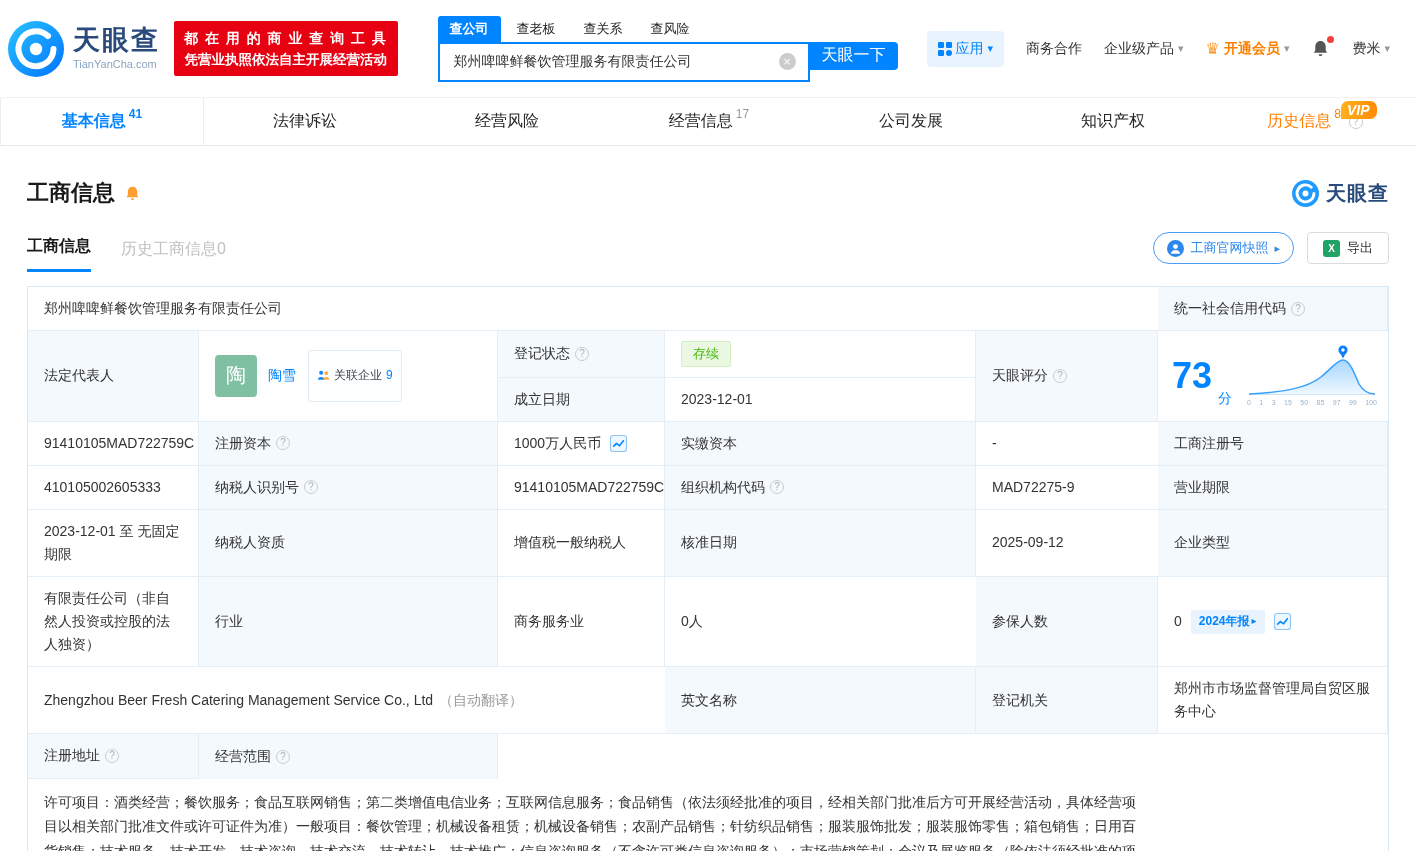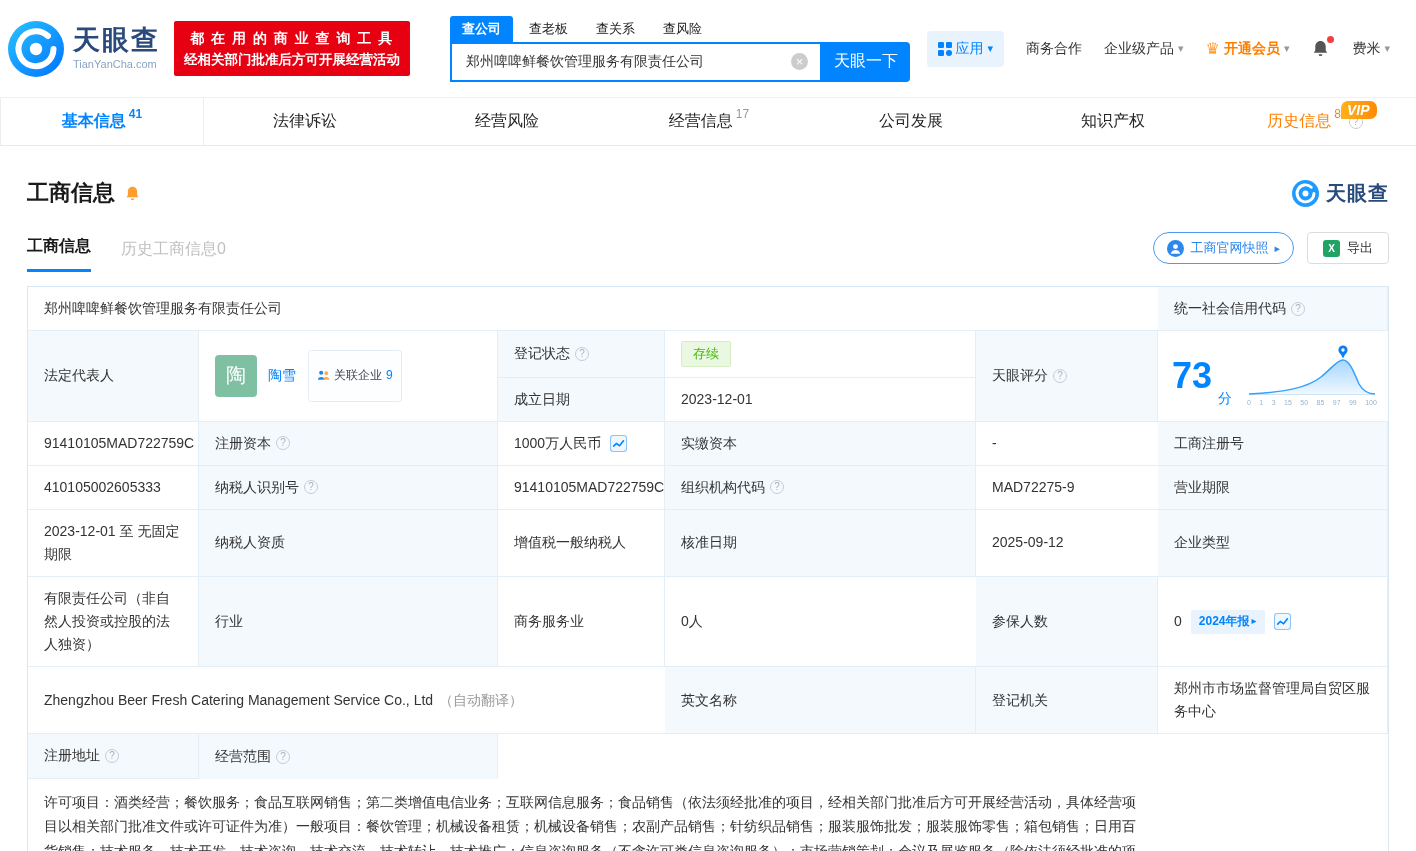--- a/index.html
+++ b/index.html
@@ -17,21 +17,21 @@
   .banner-l1 { font-size:14px; font-weight:bold; letter-spacing:1.5px; line-height:1.6; white-space:nowrap; }
   .banner-l2 { font-size:13.5px; font-weight:bold; line-height:1.5; white-space:nowrap; }
   .search { margin-left:40px; flex:none; }
   .search-tabs { display:flex; align-items:flex-end; gap:4px; }
   .search-tab { font-size:13px; padding:4px 12px; cursor:pointer; color:#222; white-space:nowrap; }
   .search-tab.active { background:#0084ff; color:#fff; border-radius:3px 3px 0 0; font-weight:bold; }
   .search-row { display:flex; }
   .search-input-wrap { width:372px; height:40px; border:2px solid #0084ff; display:flex; align-items:center; padding:0 12px; background:#fff; }
   .search-input { border:none; outline:none; flex:1; font-size:14px; color:#333; font-family:inherit; background:transparent; }
   .clear { width:17px; height:17px; border-radius:50%; background:#ccc; color:#fff; display:flex; align-items:center; justify-content:center; font-size:13px; line-height:1; cursor:pointer; flex:none; }
-  .search-btn { width:88px; height:40px; border:none; background:#0084ff; color:#fff; font-size:16px; border-radius:0 4px 4px 0; cursor:pointer; font-family:inherit; }
+  .search-btn { width:88px; height:28px; border:none; background:#0084ff; color:#fff; font-size:16px; border-radius:0 4px 4px 0; cursor:pointer; font-family:inherit; }
   .header-right { margin-left:auto; display:flex; align-items:center; gap:22px; font-size:14px; color:#333; white-space:nowrap; }
   .apps-btn { display:flex; align-items:center; gap:4px; background:#e8f3fe; color:#0084ff; padding:9px 11px; border-radius:4px; cursor:pointer; }
   .caret { font-size:11px; color:#999; }
   .caret.blue { color:#0084ff; }
   .hr-link { cursor:pointer; display:flex; align-items:center; gap:4px; color:#333; text-decoration:none; }
   .vip-link { color:#ff8000; font-weight:bold; }
   .crown { font-size:16px; color:#ff9a2e; font-weight:normal; }
   .bell-wrap { position:relative; cursor:pointer; display:flex; }
   .bell-wrap svg { width:19px; height:19px; }
   .dot { position:absolute; top:-3px; right:-4px; width:7px; height:7px; border-radius:50%; background:#f53f3f; }
@@ -118,21 +118,21 @@
         <circle cx="28" cy="28" r="6.2" fill="#fff"></circle>
       </svg>
       <div class="logo-text">
         <div class="logo-cn">天眼查</div>
         <div class="logo-en">TianYanCha.com</div>
       </div>
     </div>
 
     <div class="banner">
       <div class="banner-l1">都 在 用 的 商 业 查 询 工 具</div>
-      <div class="banner-l2">经相关部门批准后方可开展经营活动</div>
+      <div class="banner-l2">凭营业执照依法自主开展经营活动</div>
     </div>
 
     <div class="search">
       <div class="search-tabs">
         <div class="search-tab active">查公司</div>
         <div class="search-tab">查老板</div>
         <div class="search-tab">查关系</div>
         <div class="search-tab">查风险</div>
       </div>
       <div class="search-row">

